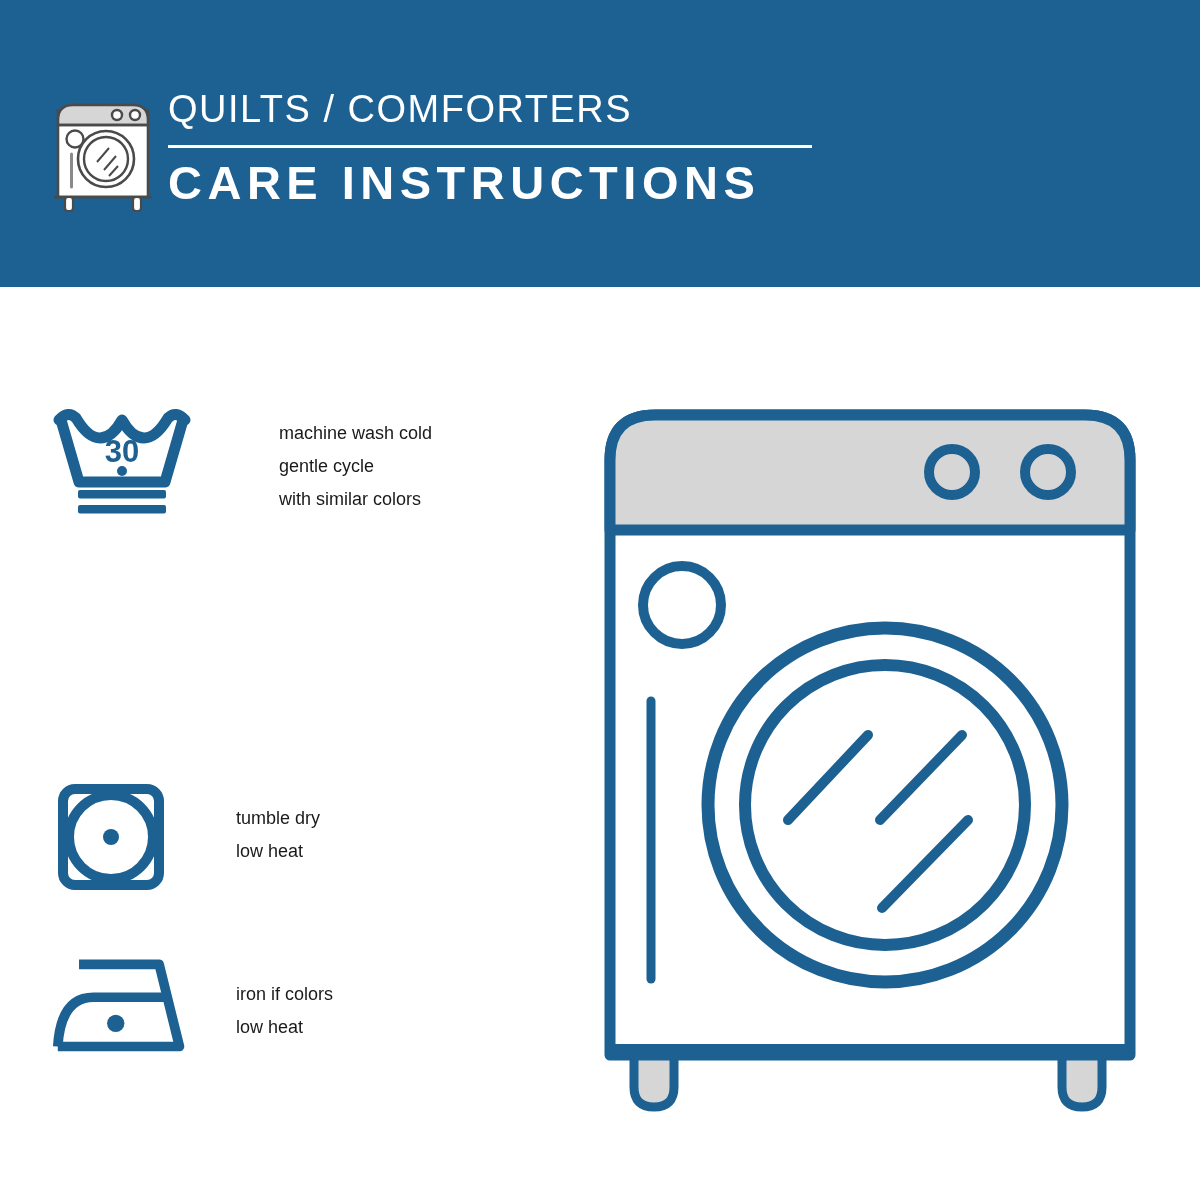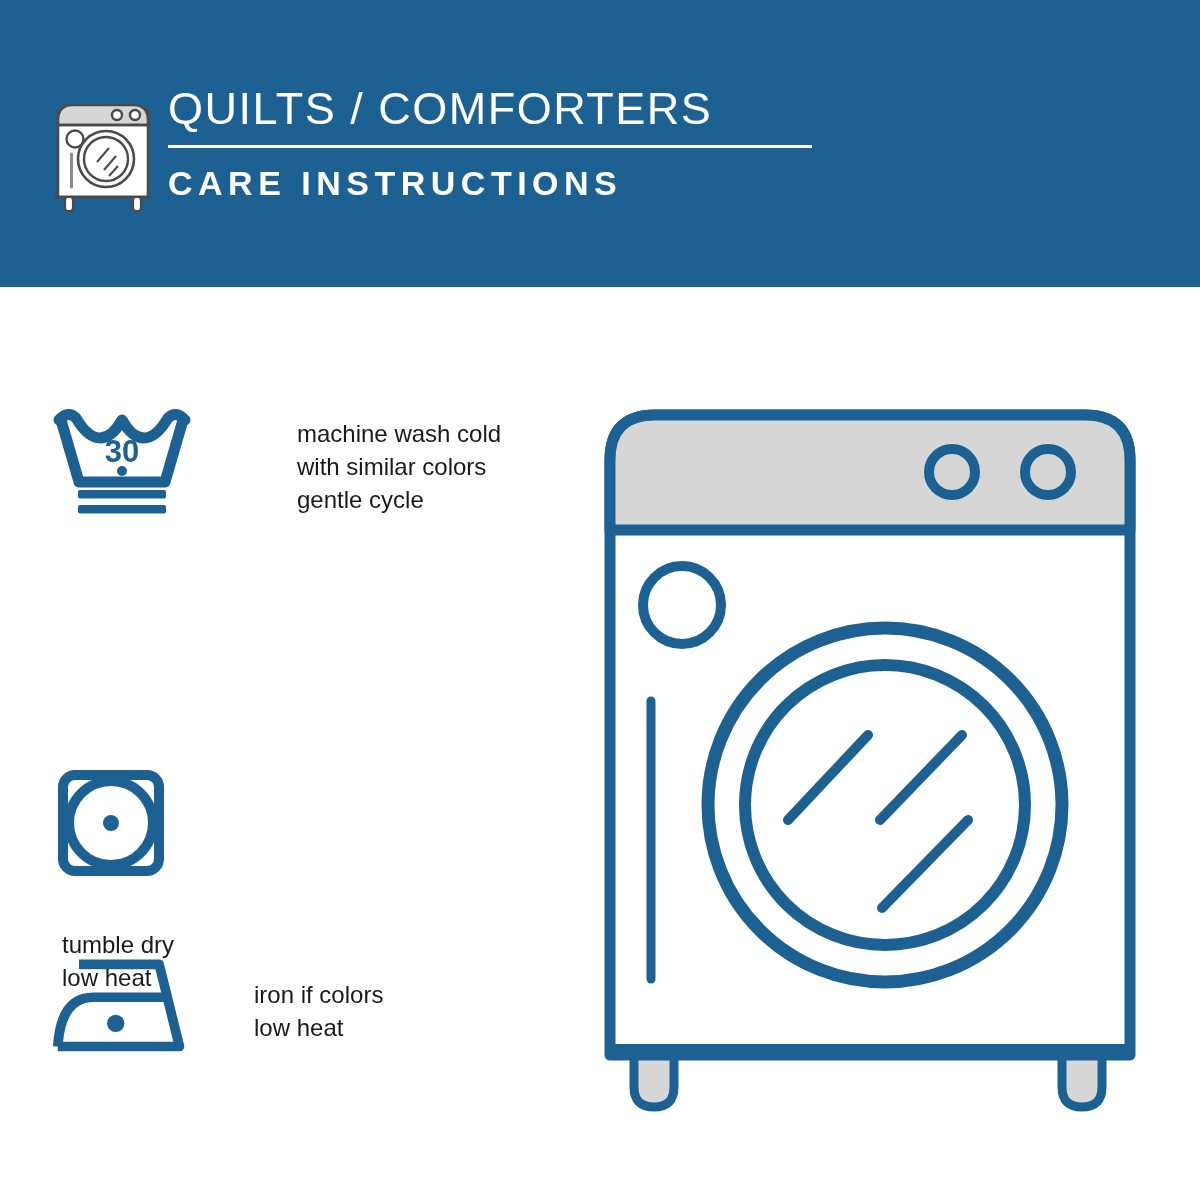--- a/index.html
+++ b/index.html
@@ -17,66 +17,66 @@
     background:#1C6192;
   }
   .header-logo{
     position:absolute;left:52px;top:80px;width:108px;height:132px;
   }
   .header-text{
     position:absolute;left:168px;top:78px;width:660px;
   }
   .title-main{
     color:#ffffff;
-    font-size:45px;
+    font-size:38px;
     line-height:62px;
     font-weight:300;
     letter-spacing:1.5px;
     white-space:nowrap;
     font-family:"Liberation Sans","DejaVu Sans",sans-serif;
   }
   .title-rule{
     margin-top:5px;
     height:3px;
     background:#ffffff;
     width:644px;
   }
   .title-sub{
     color:#ffffff;
-    font-size:34px;
+    font-size:47px;
     line-height:58px;
     margin-top:6px;
     font-weight:700;
     letter-spacing:5.5px;
     white-space:nowrap;
     font-family:"Liberation Sans","DejaVu Sans",sans-serif;
   }
 
   
   .care-list{
     position:absolute;left:0;top:287px;width:560px;height:913px;
   }
   .care-row{
     position:absolute;left:0;width:560px;display:flex;align-items:flex-start;
   }
   .care-row-0{top:121px;gap:43px;}
   .care-row-1{top:300px;}
-  .care-row-2{top:478px;flex-direction:column;}
+  .care-row-2{top:492px;}
   .care-row-3{top:665px;}
 
   .care-icon{
     width:140px;
     margin-left:52px;
     flex:0 0 140px;
     display:flex;align-items:flex-start;justify-content:flex-start;
   }
   .care-text{
-    margin-left:62px;
+    margin-left:44px;
     color:#1a1a1a;
-    font-size:24px;
+    font-size:18px;
     line-height:33px;
     font-weight:400;
     font-family:"Liberation Sans","DejaVu Sans",sans-serif;
   }
   .care-text .ln{display:block;white-space:nowrap;}
 
   .care-row-0 .care-text{margin-top:9px;}
   .care-row-1 .care-text{margin-top:22px;}
   .care-row-2 .care-text{margin-top:23px;}
   .care-row-3 .care-text{margin-top:26px;}
@@ -137,22 +137,22 @@
 
         <rect x="26" y="82" width="88" height="8.5" rx="2" fill="#1C6192"></rect>
         <rect x="26" y="97" width="88" height="8.5" rx="2" fill="#1C6192"></rect>
 
         <text x="70" y="54" text-anchor="middle" font-family="Liberation Sans, DejaVu Sans, sans-serif" font-size="31" font-weight="700" fill="#1C6192">30</text>
         <circle cx="70" cy="63" r="5" fill="#1C6192"></circle>
       </svg>
     </div>
     <div class="care-text">
       <span class="ln">machine wash cold</span>
+      <span class="ln">gentle cycle</span>
       <span class="ln">with similar colors</span>
-      <span class="ln">gentle cycle</span>
     </div>
   </div>
 
 
   <div class="care-row care-row-2">
     <div class="care-icon">
       <svg viewBox="0 0 130 112" width="130" height="112" aria-hidden="true">
         <rect x="11" y="10" width="96" height="96" rx="12" fill="none" stroke="#1C6192" stroke-width="10"></rect>
         <circle cx="59" cy="58" r="42" fill="none" stroke="#1C6192" stroke-width="10"></circle>
         <circle cx="59" cy="58" r="8" fill="#1C6192"></circle>

